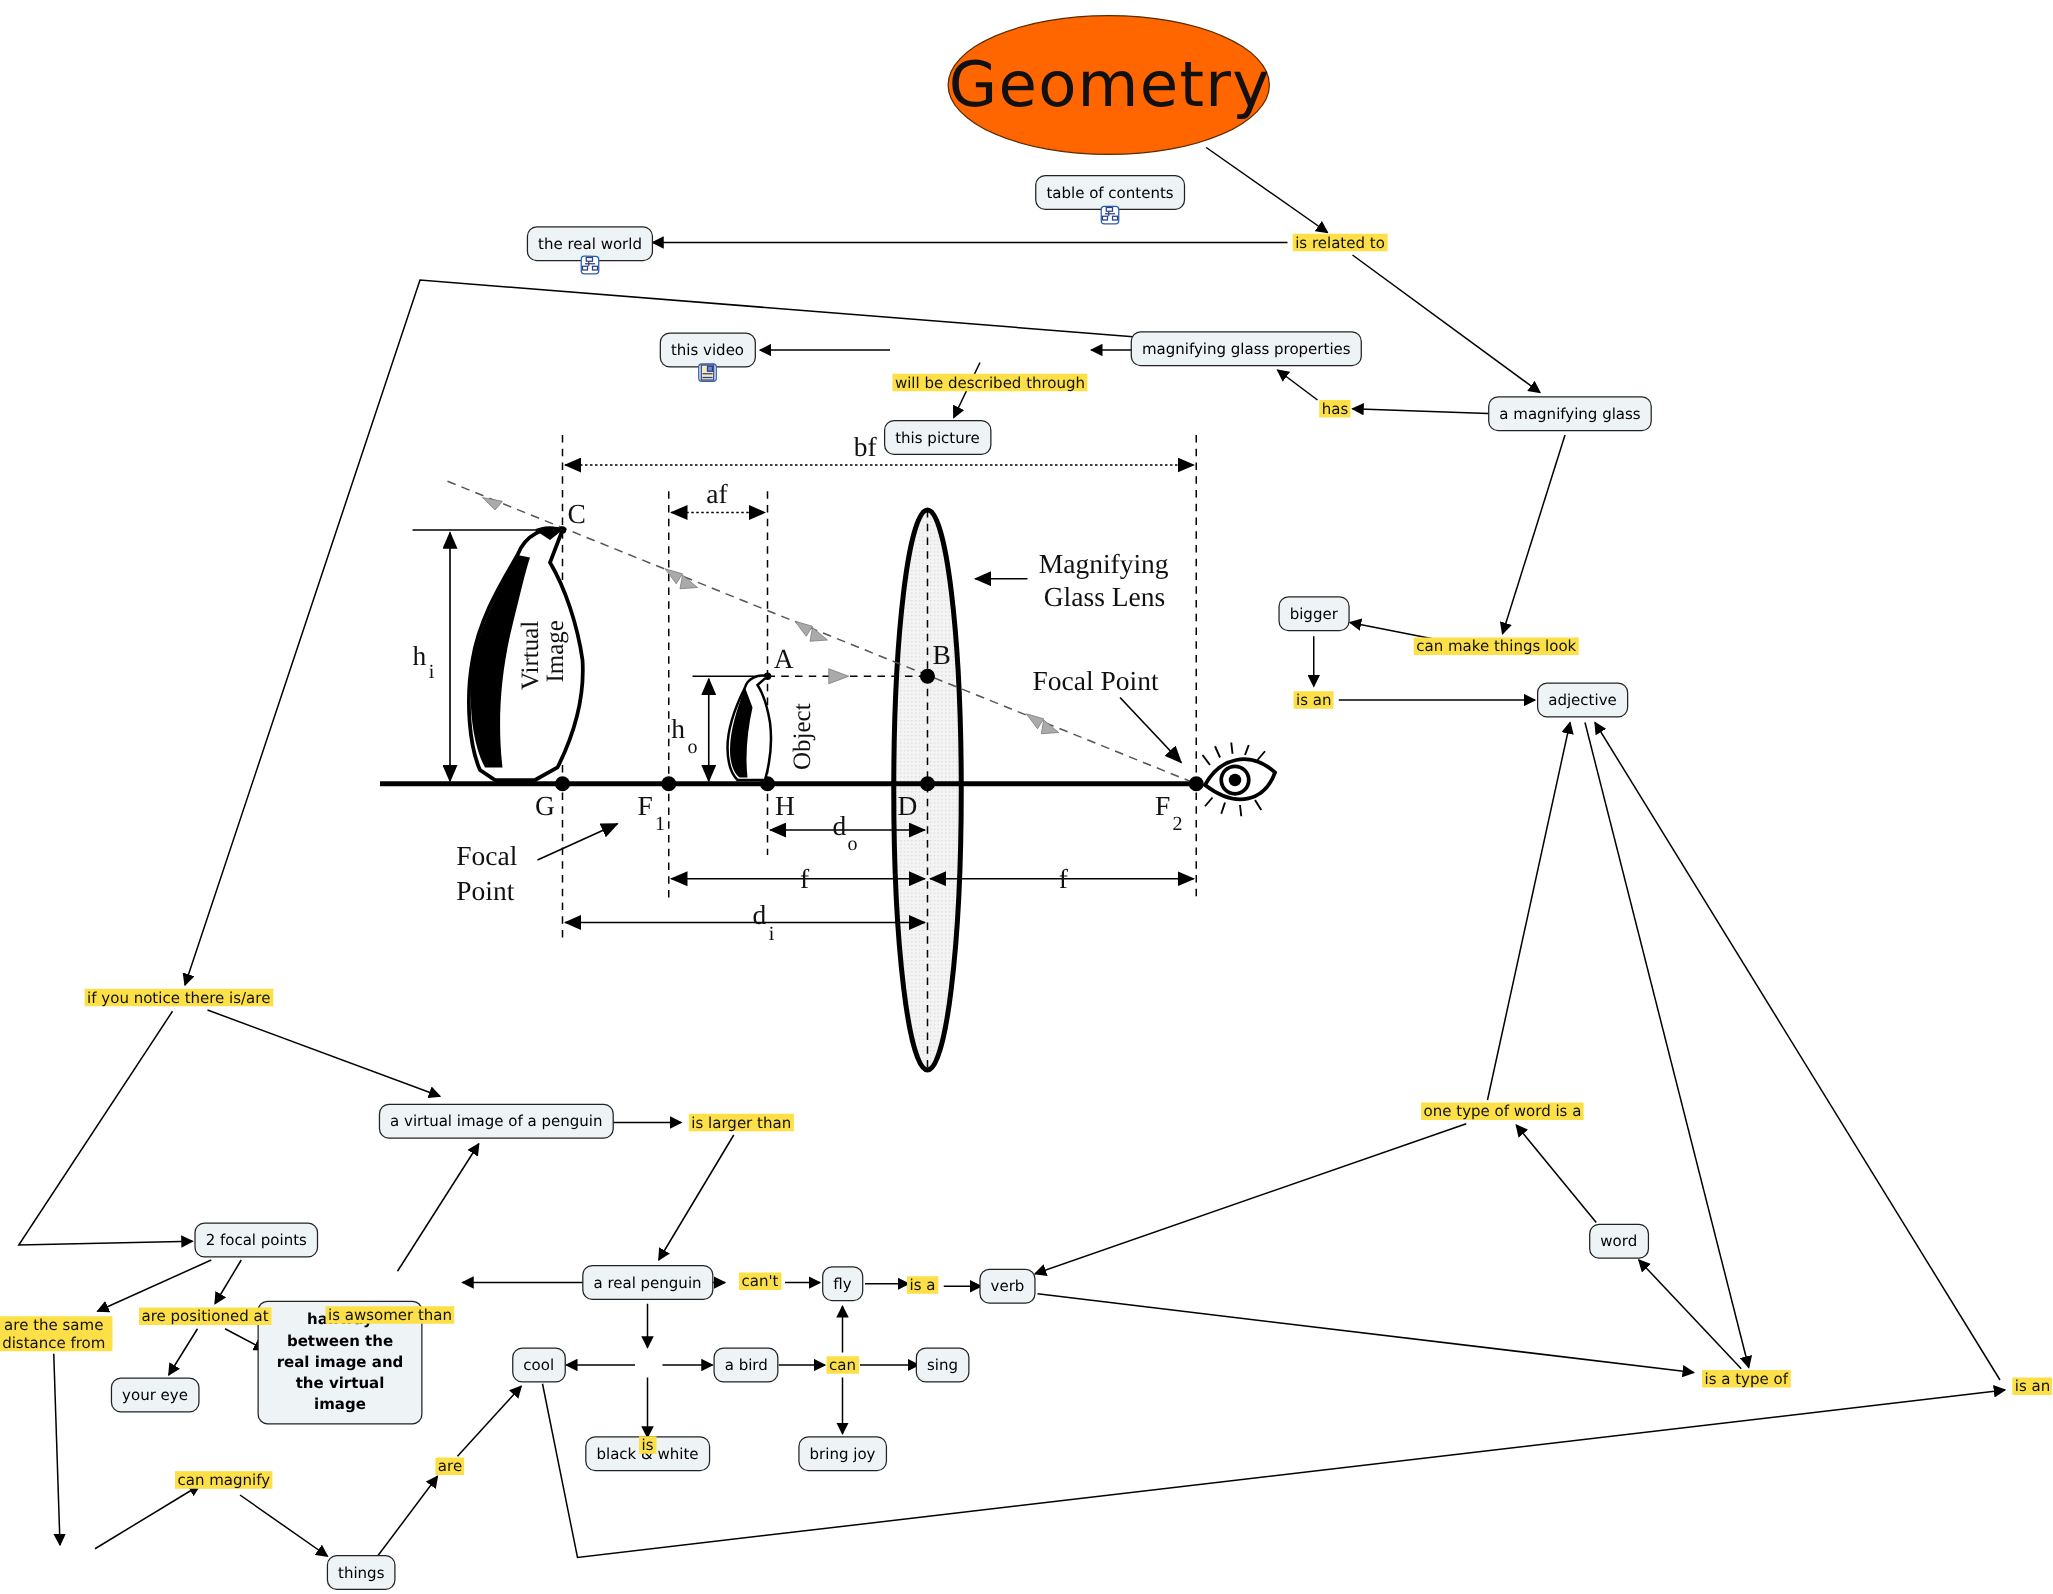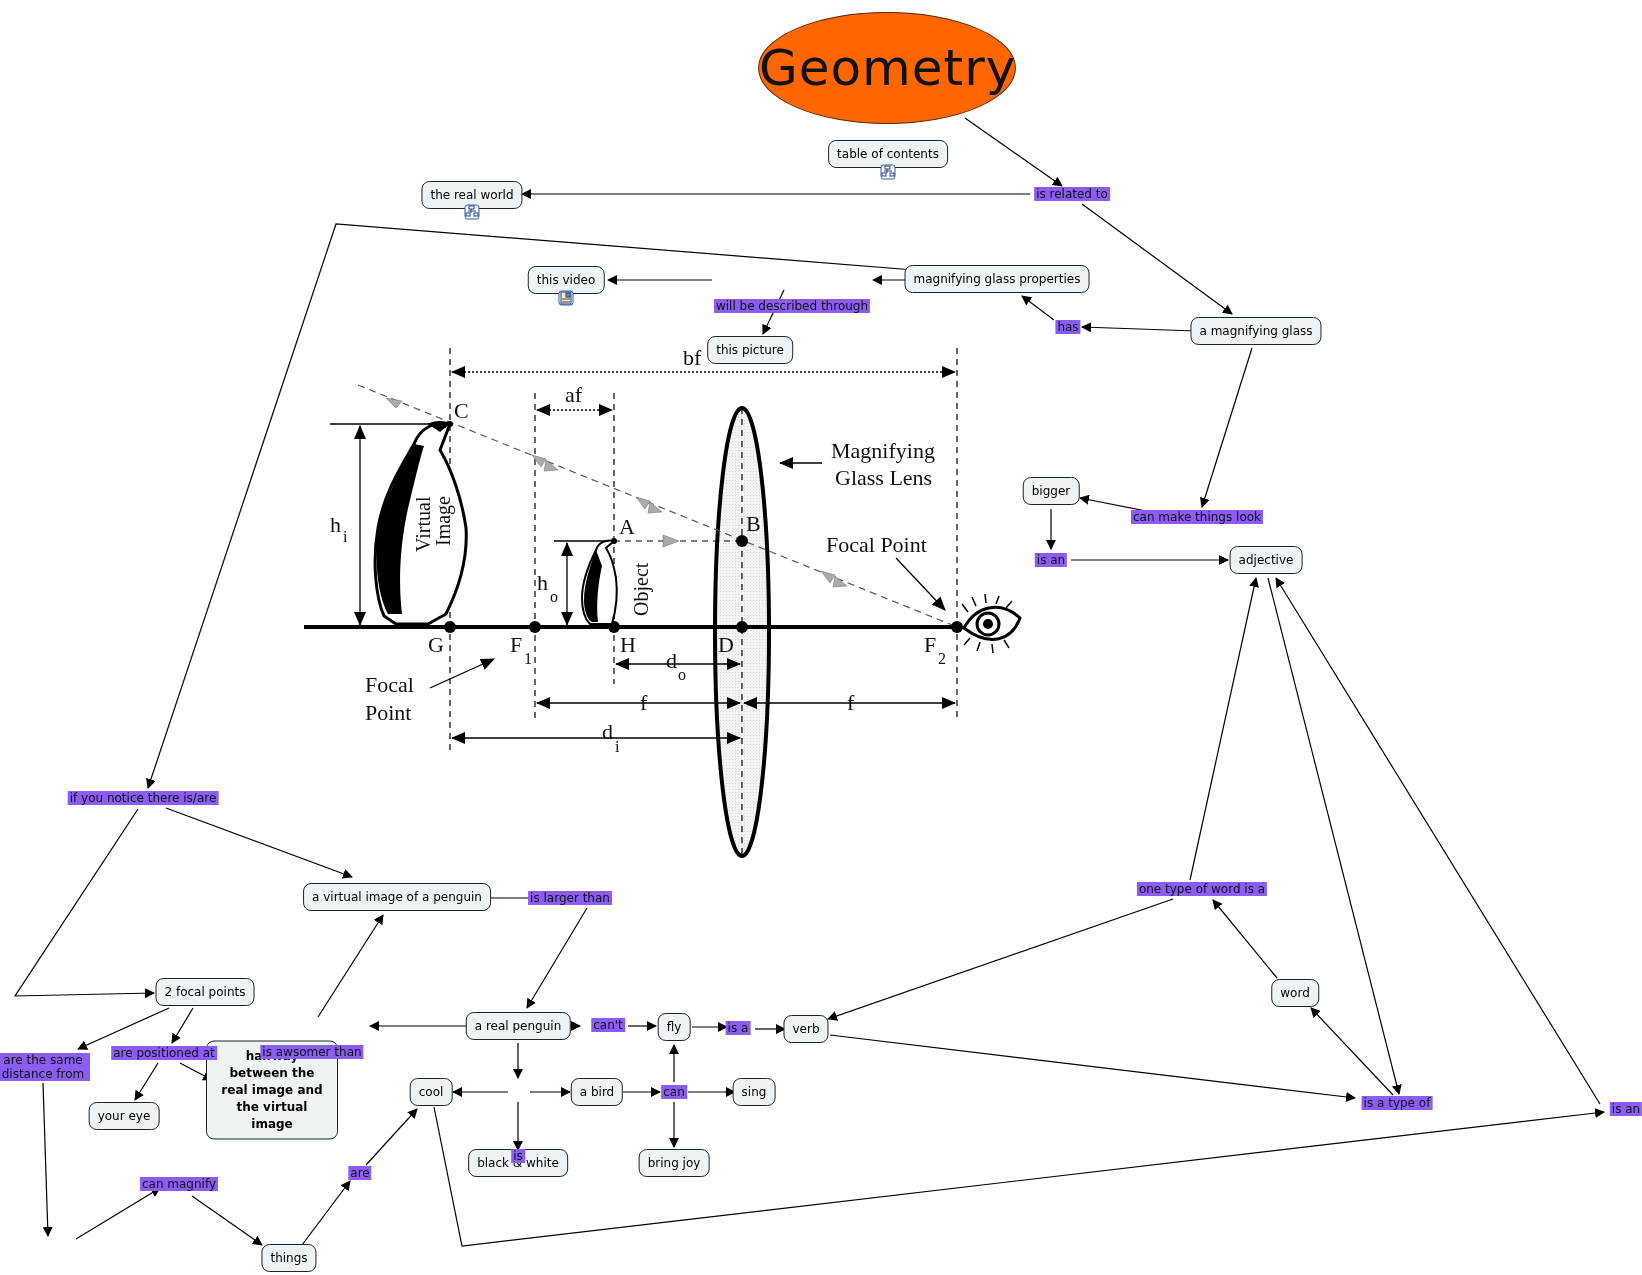--- a/index.html
+++ b/index.html
@@ -7,21 +7,21 @@
   #canvas { position:absolute; left:0; top:0; width:1642px; height:1275px; }
   .node {
     position:absolute; background:#eef3f6; border:1px solid #222; border-radius:8px;
     font-family:"DejaVu Sans", sans-serif; font-size:12px; color:#000000;
     padding:5px 8px; white-space:nowrap; text-align:center; line-height:16px;
     transform:translate(-50%,-50%); box-sizing:border-box;
   }
   .node.multi { white-space:normal; line-height:17px; padding:6px 8px; }
   .lbl {
     position:absolute; font-family:"DejaVu Sans", sans-serif; font-size:12px; color:#111;
-    background:#8b5cf6; padding:0 2px; white-space:nowrap; transform:translate(-50%,-50%);
+    background:#fde047; padding:0 2px; white-space:nowrap; transform:translate(-50%,-50%);
     line-height:14px; text-align:center;
   }
   .lbl.multi { white-space:normal; }
   .root {
     position:absolute; left:758px; top:12px; width:258px; height:112px; border-radius:50%;
     background:#ff6600; border:1px solid #5a2a00; display:flex; align-items:center; 
     box-sizing:border-box;
   }
   .root span { font-family:"DejaVu Sans", sans-serif; font-size:50px; color:#111; letter-spacing:1px; }
   .res-icon {
@@ -250,21 +250,21 @@
 <div class="node" style="left:48px;top:1255px;margin-top:45px;"><span>the lens</span></div>
 <div class="node" style="left:289px;top:1258px;"><span>things</span></div>
 <div class="node" style="left:1295px;top:993px;"><span>word</span></div>
 
 <div class="lbl" style="left:1072px;top:194px;">is related to</div>
 <div class="lbl" style="left:792px;top:280px;margin-top:26px;">will be described through</div>
 <div class="lbl" style="left:1068px;top:327px;">has</div>
 <div class="lbl" style="left:1197px;top:517px;">can make things look</div>
 <div class="lbl" style="left:1051px;top:560px;">is an</div>
 <div class="lbl" style="left:143px;top:798px;">if you notice there is/are</div>
-<div class="lbl" style="left:570px;top:898px;">is larger than</div>
+<div class="lbl" style="left:593px;top:898px;">is larger than</div>
 <div class="lbl" style="left:312px;top:1026px;margin-top:26px;">is awsomer than</div>
 <div class="lbl" style="left:608px;top:1025px;">can't</div>
 <div class="lbl" style="left:738px;top:1028px;text-align:right;">is a</div>
 <div class="lbl" style="left:518px;top:1156px;">is</div>
 <div class="lbl" style="left:674px;top:1092px;">can</div>
 <div class="lbl multi" style="left:43px;top:1067px;width:90px;">are the same distance from</div>
 <div class="lbl" style="left:164px;top:1053px;">are positioned at</div>
 <div class="lbl" style="left:179px;top:1184px;">can magnify</div>
 <div class="lbl" style="left:360px;top:1173px;">are</div>
 <div class="lbl" style="left:1202px;top:889px;">one type of word is a</div>

